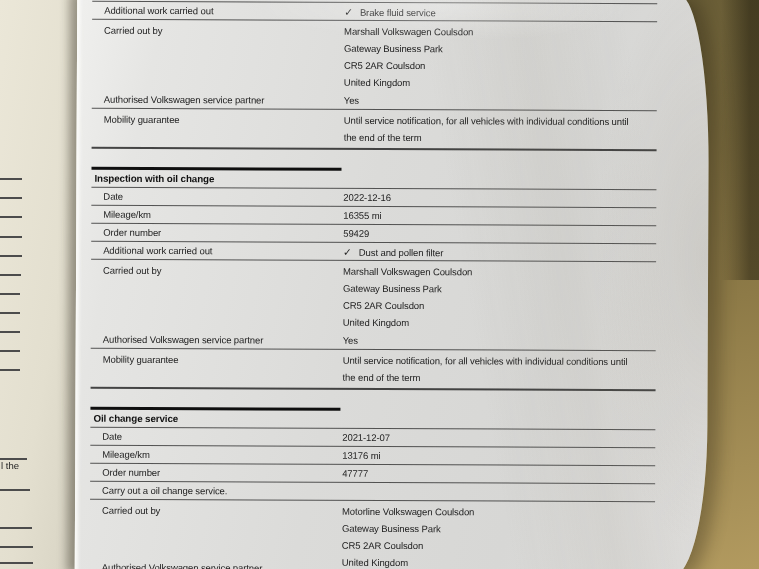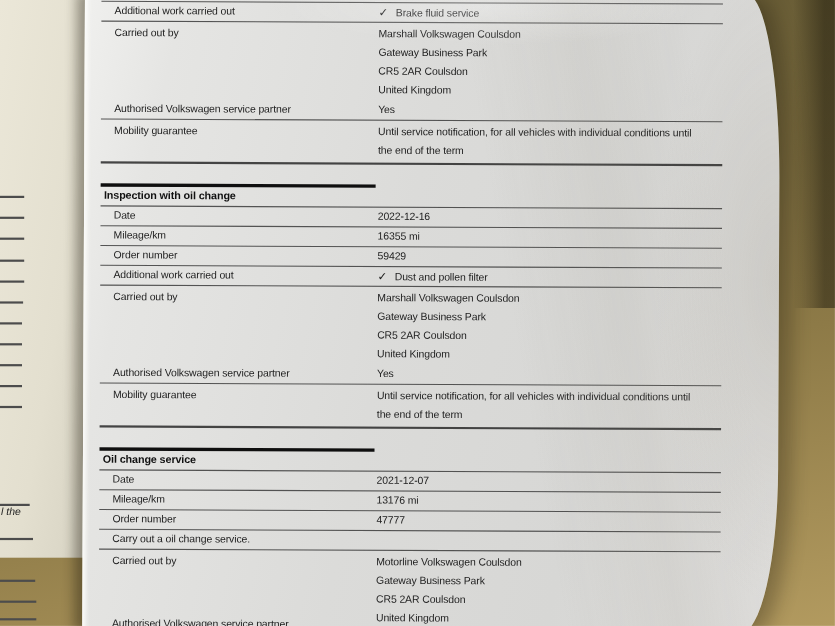--- a/index.html
+++ b/index.html
@@ -6,23 +6,22 @@
   body{
     width:759px;height:569px;overflow:hidden;position:relative;
     font-family:"Liberation Sans","DejaVu Sans",sans-serif;
     background:linear-gradient(168deg,#5c5230 0%,#6f6239 28%,#8d7a47 62%,#b29a5f 100%);
   }
   .desk-dark{
     position:absolute;top:0;right:0;width:38px;height:280px;
     background:linear-gradient(90deg,rgba(30,26,12,0) 0%,rgba(30,26,12,.5) 75%);
   }
   .under-sheet{
-    position:absolute;left:0;top:0;width:84px;height:507px;
+    position:absolute;left:0;top:0;width:84px;height:569px;
     background:linear-gradient(100deg,#ebe7d8 0%,#e3dfcf 60%,#d6d2c2 100%);
-    font-style:italic;
   }
   .edge-line{position:absolute;left:0;height:2px;background:#4c4c4c;}
   .edge-frag{position:absolute;left:1px;top:460px;font-size:9.5px;color:#242424;white-space:nowrap;}
   .sheet{
     position:absolute;left:76px;top:-6px;width:632px;height:581px;
     background:linear-gradient(102deg,#f0f0ee 0%,#e5e5e3 12%,#dbdbd9 45%,#d7d7d5 72%,#dfdedc 100%);
     border-radius:3px 30px 34px 3px / 3px 170px 150px 3px;
     box-shadow:
       inset 5px 0 4px -2px rgba(253,253,251,.9),
       -8px 0 10px rgba(32,27,12,.38),

